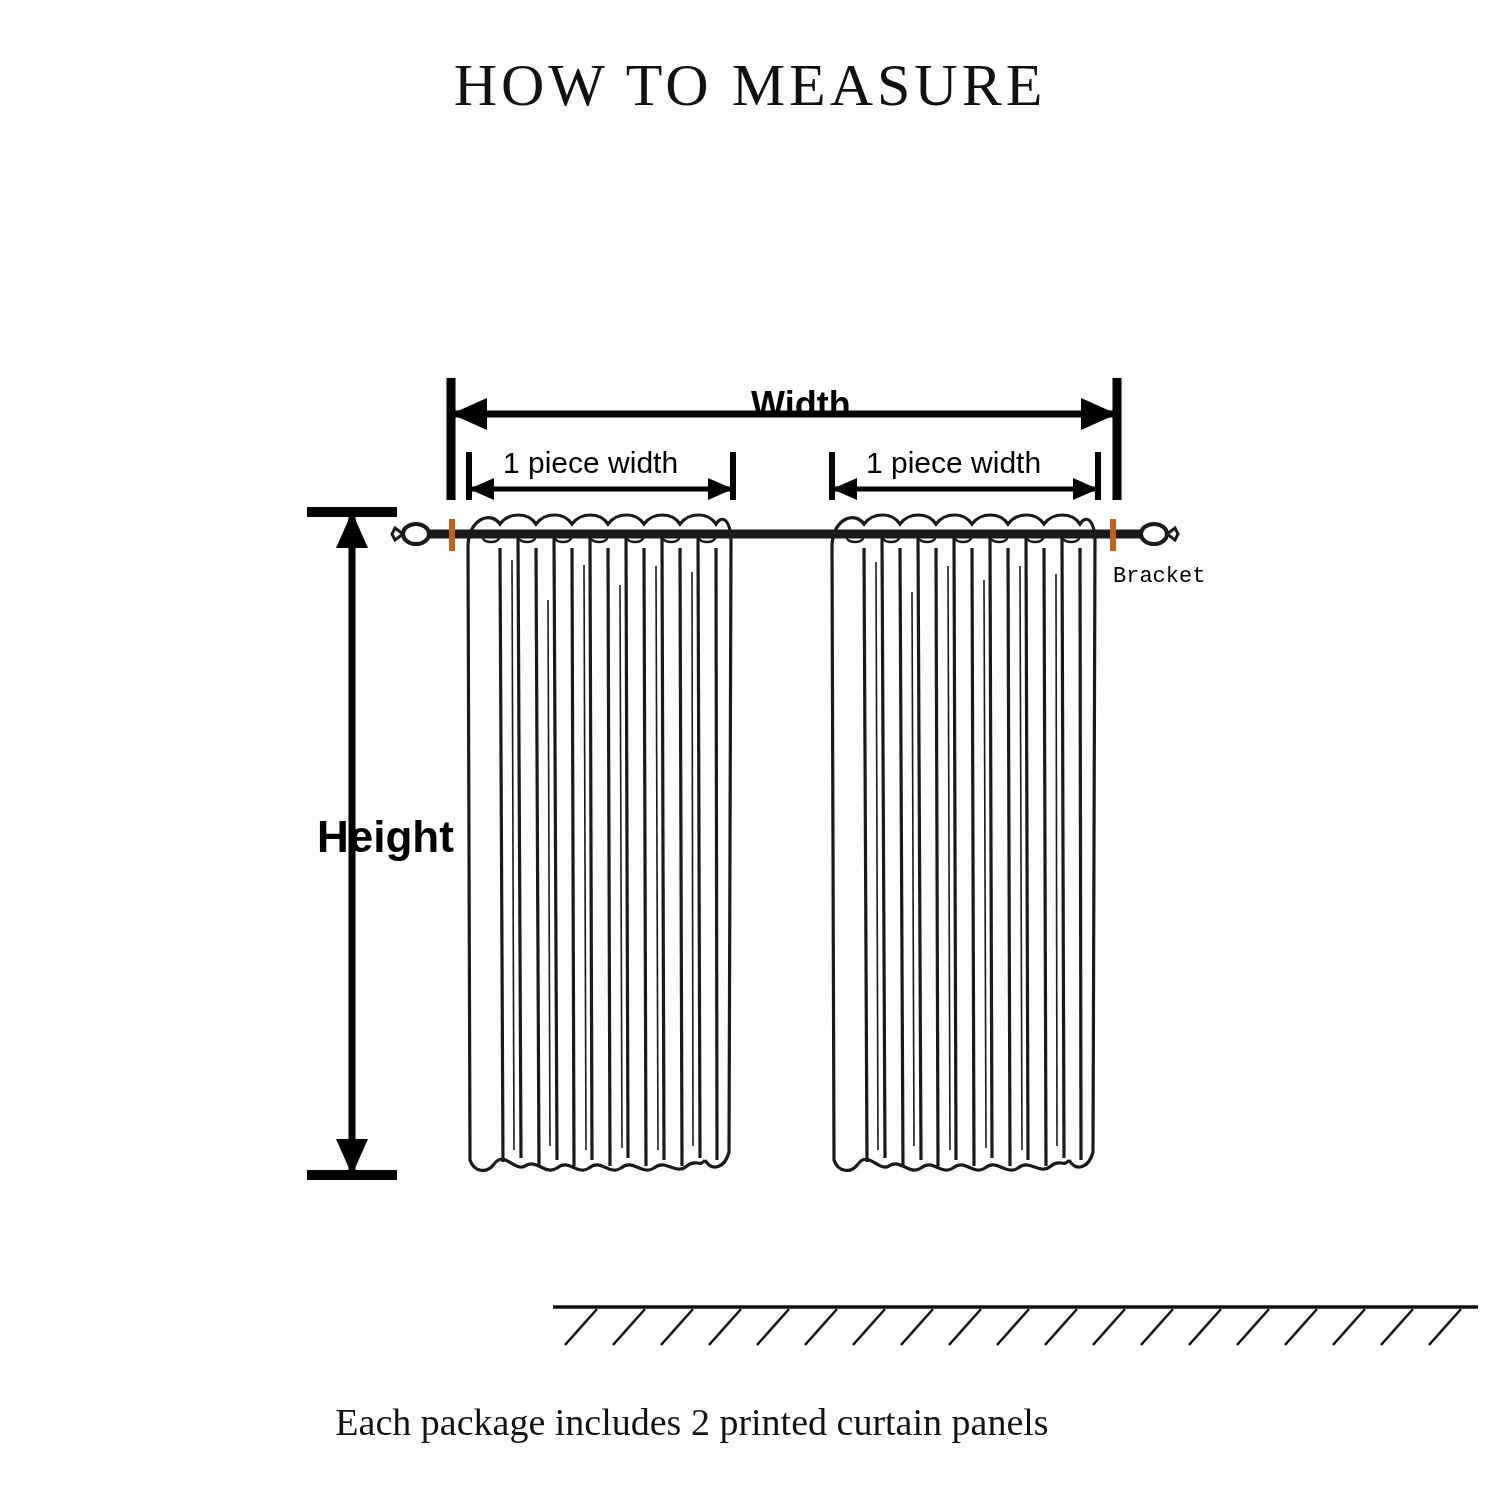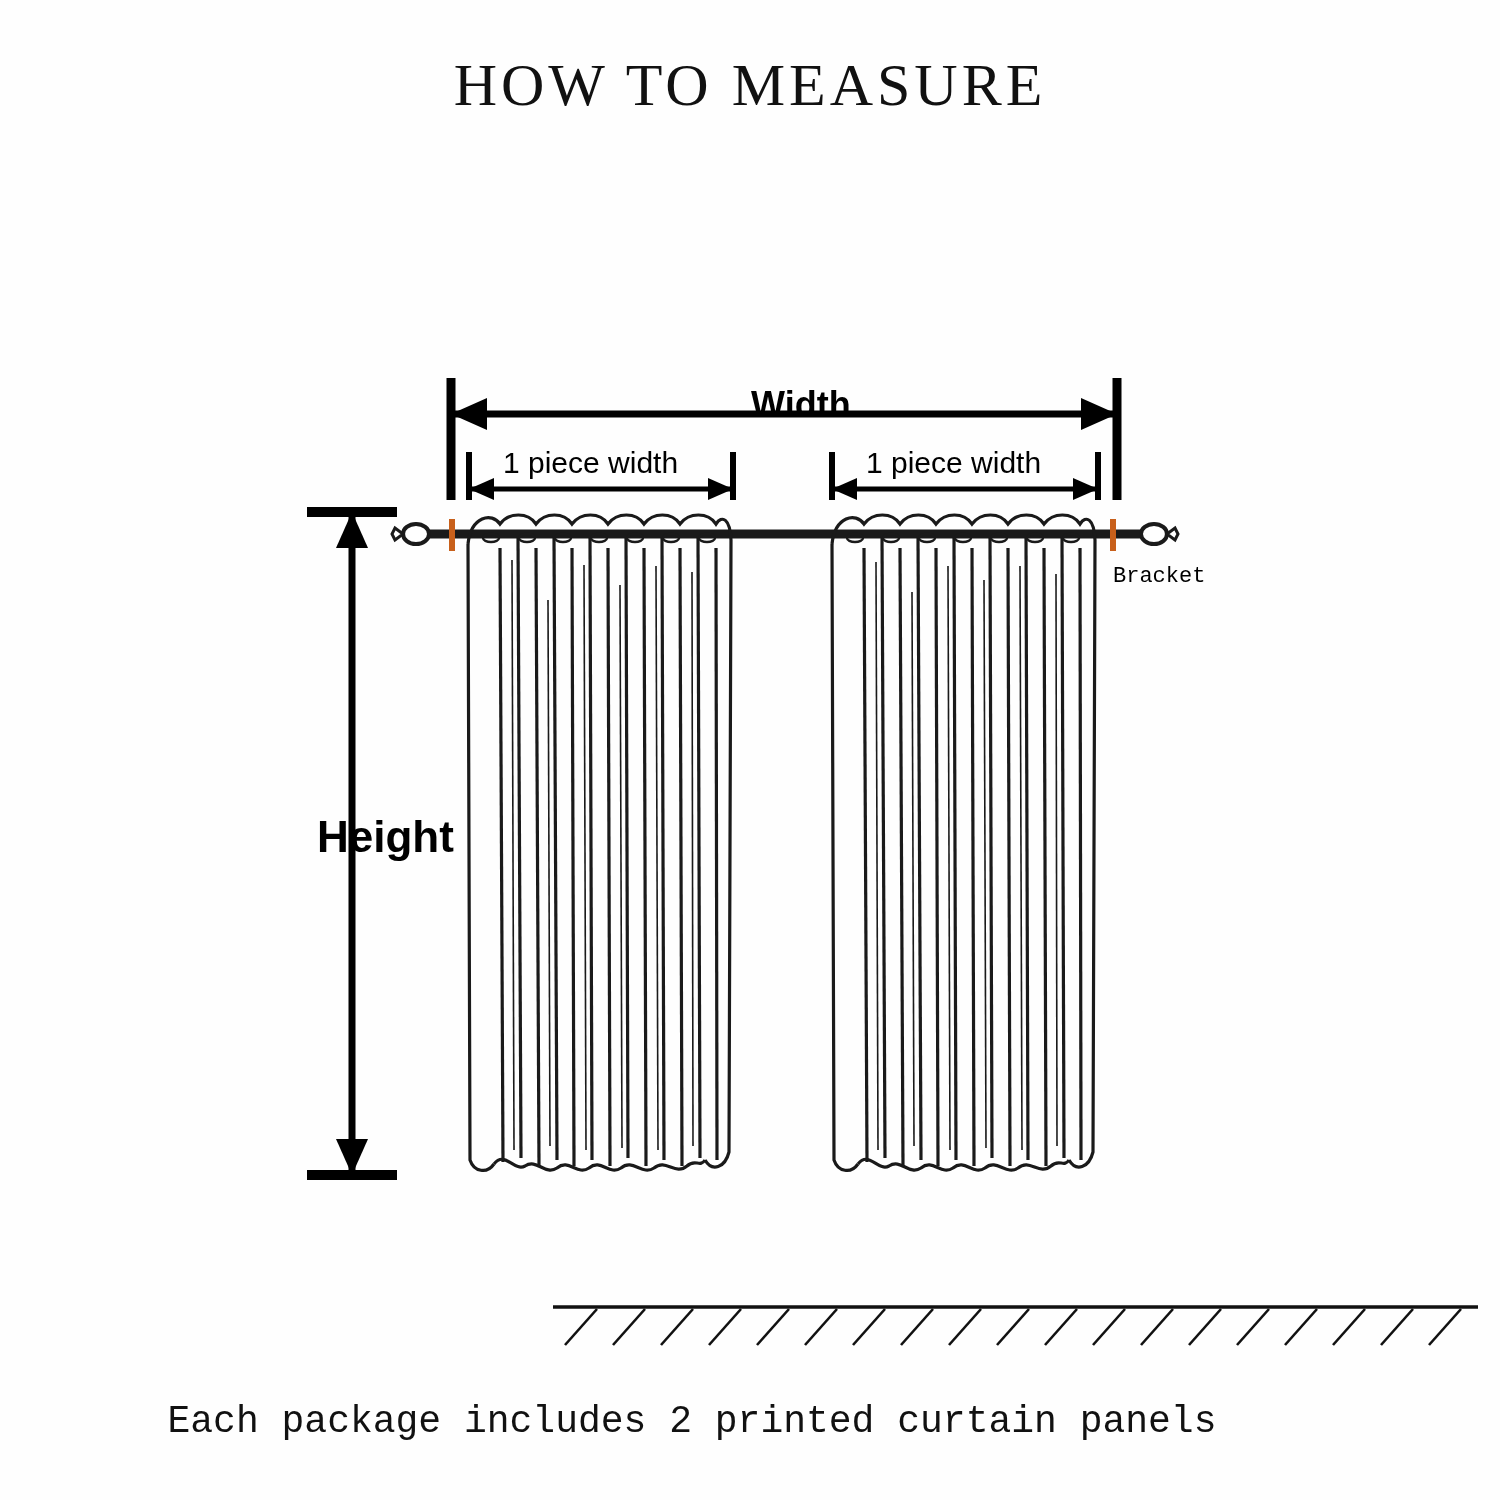--- a/index.html
+++ b/index.html
@@ -73,21 +73,21 @@
     top: 564px;
     font-size: 22px;
     font-family: Liberation Mono, monospace;
   }
   #footer-note {
     position: absolute;
     left: 0;
     top: 1400px;
     width: 1384px;
     text-align: center;
-    font-family: Liberation Mono, monospace;
+    font-family: Liberation Serif, serif;
     font-size: 38px;
     color: #111111;
   }
 </style>
 </head>
 <body>
 
 <div id="stage">
 
   <div id="title">HOW TO MEASURE</div>

